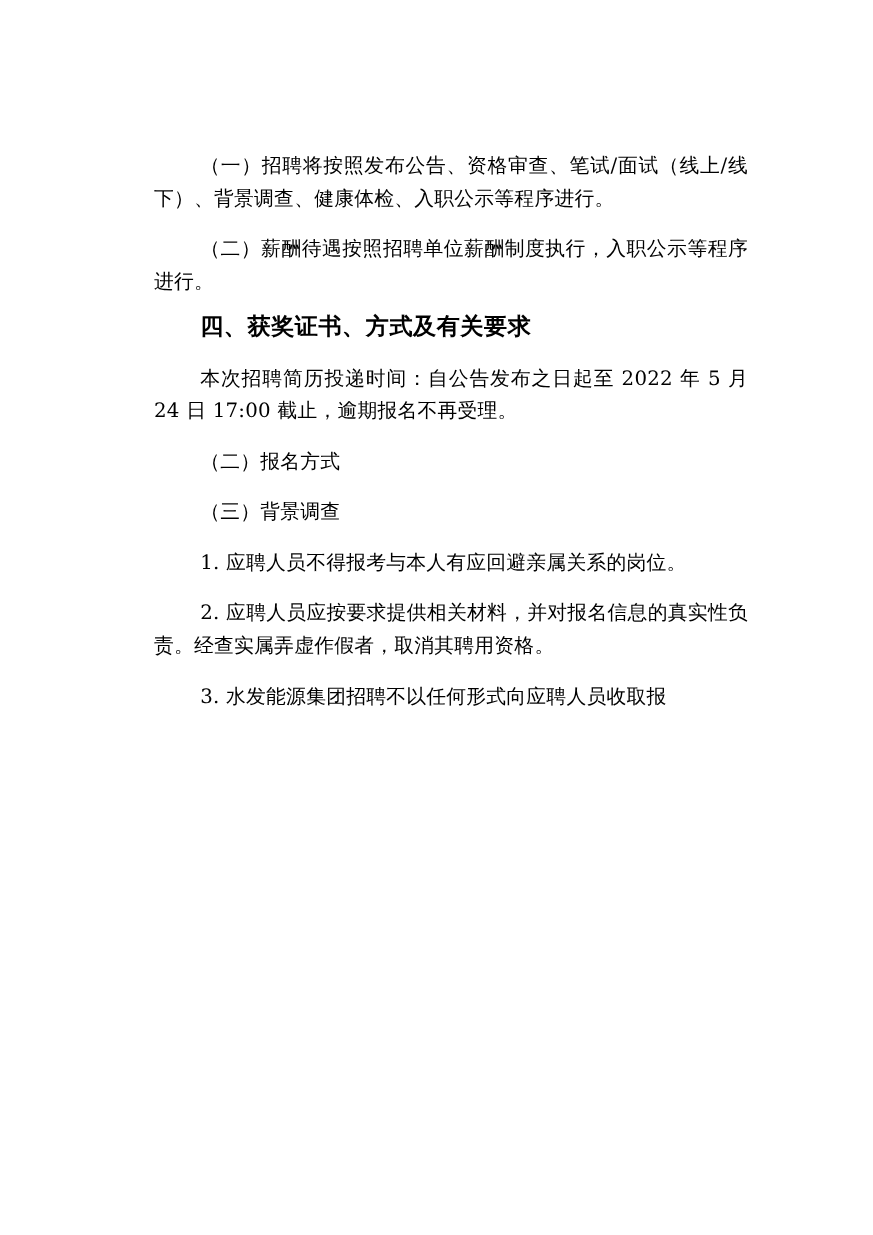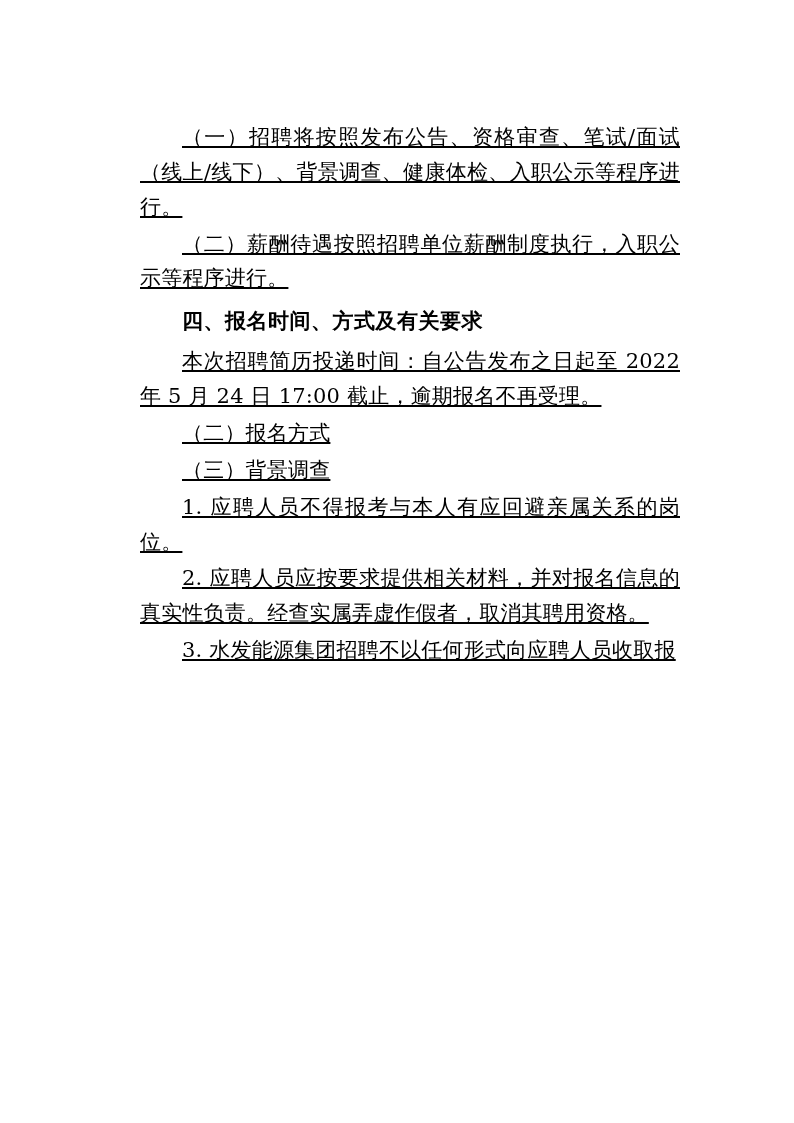--- a/index.html
+++ b/index.html
@@ -30,45 +30,44 @@
   .heading {
     font-size: 21px;
     font-weight: bold;
     line-height: 1.62;
     margin: 0 0 6px 0;
     text-indent: 42px;
     letter-spacing: 0.5px;
     font-family: "DejaVu Serif", "Liberation Serif", serif;
   }
   .para {
-    font-size: 21px;
+    font-size: 18px;
     line-height: 1.66;
-    margin: 0 0 2px 0;
+    margin: 16px 0 2px 0;
     text-indent: 42px;
     text-align: justify;
     text-justify: inter-ideograph;
     letter-spacing: 0.2px;
-    text-decoration: underline;
   }
   .spacer-sm { height: 6px; }
 </style>
 </head>
 <body>
 
 <div class="page">
   <div class="doc-body">
 
 
     <div class="para">（一）招聘将按照发布公告、资格审查、笔试/面试（线上/线下）、背景调查、健康体检、入职公示等程序进行。</div>
 
     <div class="para">（二）薪酬待遇按照招聘单位薪酬制度执行，入职公示等程序进行。</div>
 
     <div class="spacer-sm"></div>
 
-    <div class="heading">四、报名时间、方式及有关要求</div>
+    <div class="heading">四、获奖证书、方式及有关要求</div>
 
 
     <div class="para">本次招聘简历投递时间：自公告发布之日起至 2022 年 5 月 24 日 17:00 截止，逾期报名不再受理。</div>
 
     <div class="para">（二）报名方式</div>
 
 
     <div class="para">（三）背景调查</div>
 
     <div class="para">1. 应聘人员不得报考与本人有应回避亲属关系的岗位。</div>

